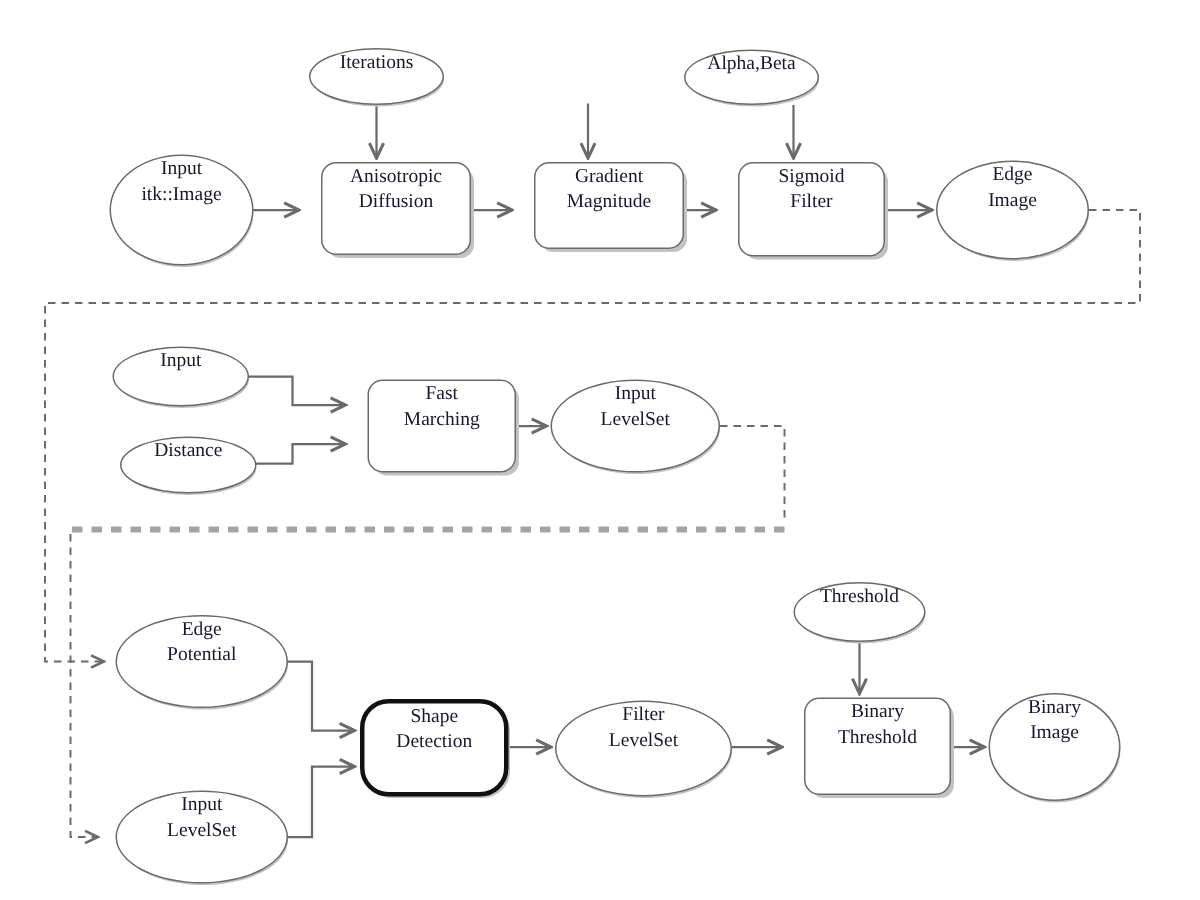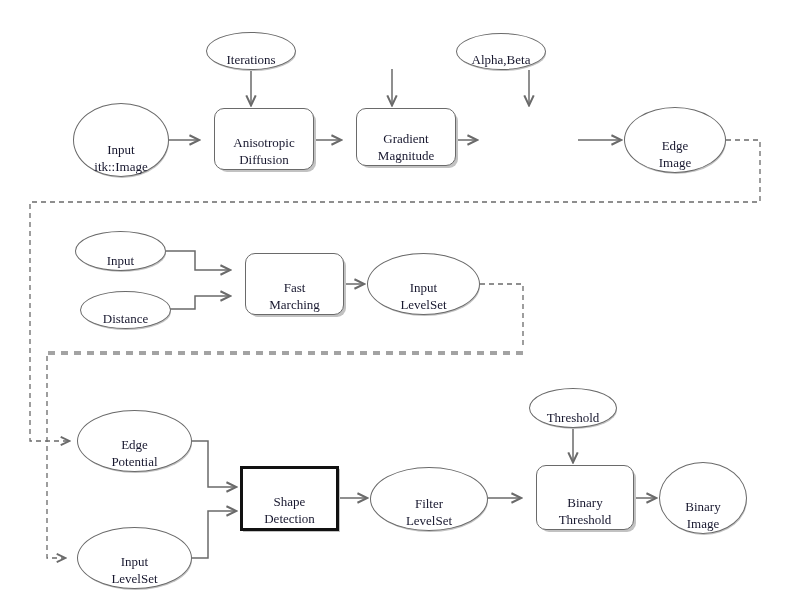--- a/index.html
+++ b/index.html
@@ -12,36 +12,36 @@
   html,body{margin:0;padding:0;background:#ffffff;}
   #canvas{
     position:relative;width:800px;height:600px;background:#ffffff;overflow:hidden;
     font-family:"Liberation Serif","DejaVu Serif",serif;
   }
   #wires{position:absolute;left:0;top:0;width:800px;height:600px;}
   .conn{fill:none;stroke:var(--stroke);stroke-width:1.5;}
   .conn-dashed{fill:none;stroke:var(--stroke);stroke-width:1.3;stroke-dasharray:5 4;}
   .conn-thickdash{fill:none;stroke:var(--thickdash);stroke-width:4;stroke-dasharray:7 6;}
   .node{
-    position:absolute;display:flex;align-items:flex-end;justify-content:center;
+    position:absolute;display:flex;align-items:flex-start;justify-content:center;
     background:#ffffff;color:var(--text);text-align:center;
     font-size:13px;line-height:1.3;box-sizing:border-box;
   }
   .node-label{white-space:pre-line;display:block;padding:0 2px;}
   .ellipse{
     border:1.4px solid var(--stroke);border-radius:50%;
     box-shadow:1px 2px 0 -1px var(--shadow);
   }
   .proc{
     border:1.4px solid var(--stroke);border-radius:10px;
     box-shadow:3px 3px 0 -1px var(--shadow);
     margin-left:12px;
   }
   .proc-bold{
-    border:3px solid var(--thick);border-radius:0;
+    border:3px solid var(--thick);border-radius:19px;
     box-shadow:2px 2px 0 -1px var(--shadow);
   }
 </style>
 </head>
 <body>
 
 <div id="canvas">
 
   <svg id="wires" viewBox="0 0 800 600" xmlns="http://www.w3.org/2000/svg">
     <defs>
@@ -91,20 +91,24 @@
 
   <div class="node proc" style="left:344px;top:108px;width:100px;height:58px">
     <span class="node-label">Gradient
 Magnitude</span>
   </div>
 
   <div class="node ellipse" style="left:456px;top:33px;width:90px;height:37px">
     <span class="node-label">Alpha,Beta</span>
   </div>
 
+  <div class="node proc" style="left:480px;top:108px;width:98px;height:63px">
+    <span class="node-label">Sigmoid
+Filter</span>
+  </div>
 
   <div class="node ellipse" style="left:624px;top:107px;width:102px;height:66px">
     <span class="node-label">Edge
 Image</span>
   </div>
 
   <div class="node ellipse" style="left:75px;top:231px;width:91px;height:40px">
     <span class="node-label">Input</span>
   </div>
 

